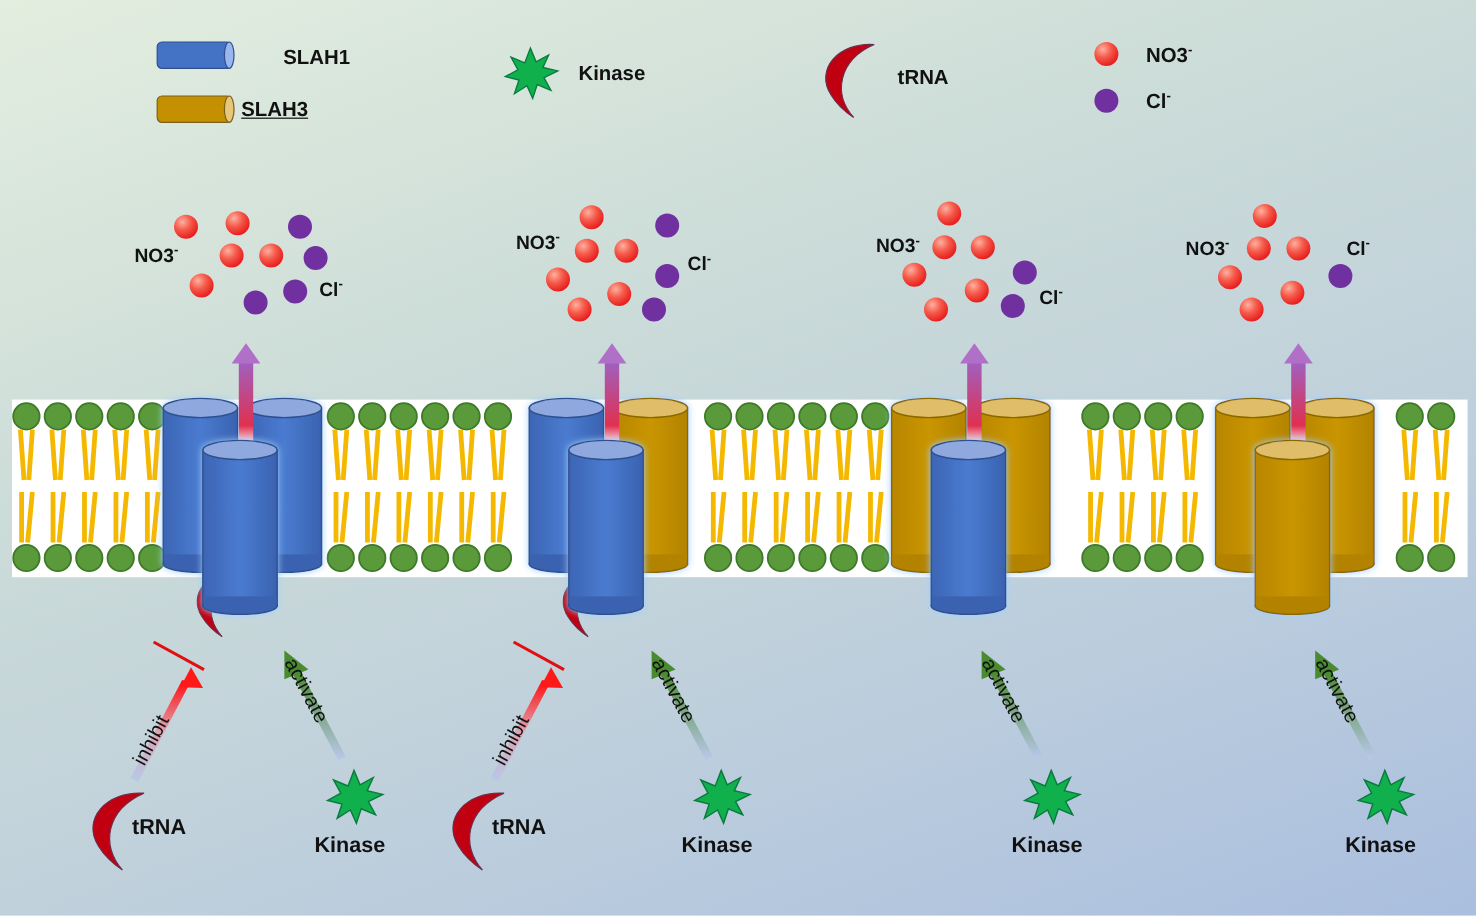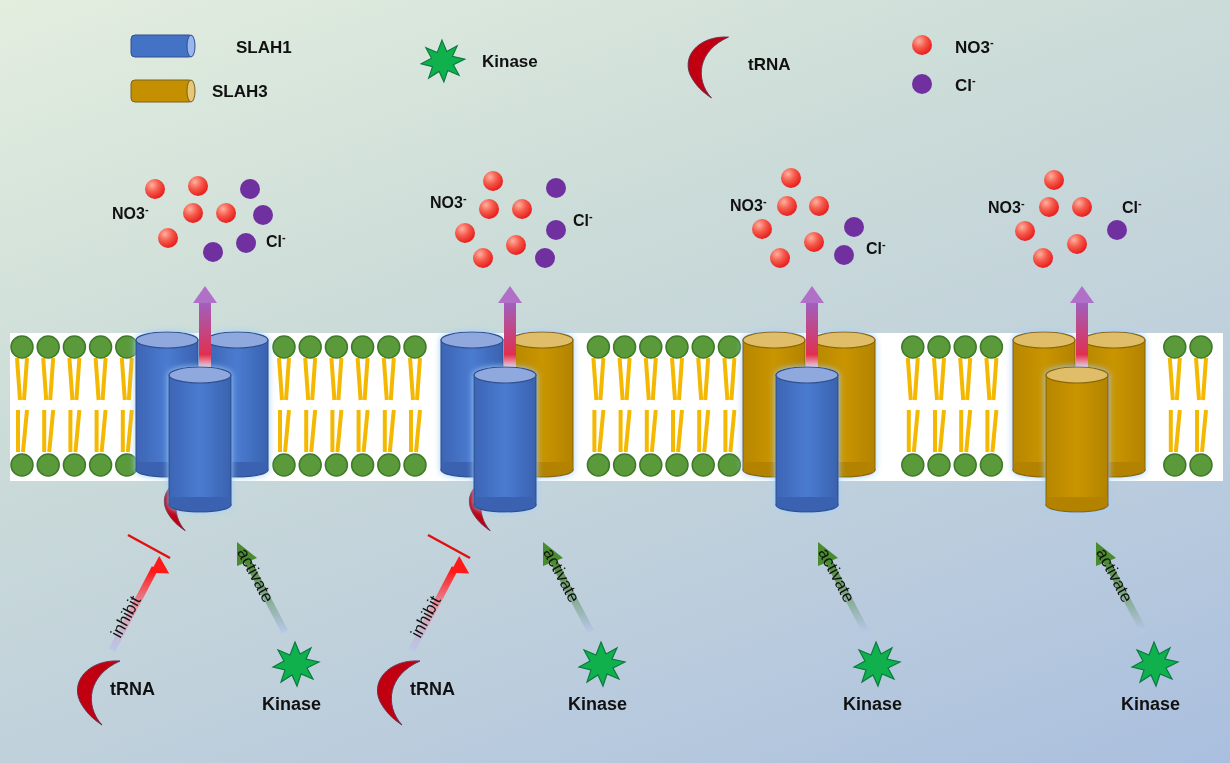--- a/index.html
+++ b/index.html
@@ -354,21 +354,21 @@
         <g>
           <line x1="1144" y1="632" x2="1106" y2="560" stroke="url(#activateGrad)" stroke-width="7"></line>
           <polygon points="1096,542 1116,558 1096,566" fill="#4a8a30"></polygon>
         </g>
         <use href="#kinaseStar" transform="translate(1154,664)"></use>
       </g>
     </g>
 </svg>
 
 <div class="label" style="left:236px;top:38px;">SLAH1</div>
-<div class="label" style="left:212px;top:82px;">SLAH3</div>
+<div class="label" style="left:201px;top:82px;text-decoration:underline;">SLAH3</div>
 <div class="label" style="left:482px;top:52px;">Kinase</div>
 <div class="label" style="left:748px;top:55px;">tRNA</div>
 <div class="label" style="left:955px;top:36px;"><span>NO3</span><sup>-</sup></div>
 <div class="label" style="left:955px;top:74px;"><span>Cl</span><sup>-</sup></div>
 
 <div id="labels">
     <div class="label" style="left: 112px; top: 203px; font-size: 16px;"><span>NO3</span><sup>-</sup></div>
     <div class="label" style="left: 266px; top: 231px; font-size: 16px;"><span>Cl</span><sup>-</sup></div>
     <div class="label" style="left: 107px; top: 632px; font-size: 17px; font-weight: normal; transform: rotate(-62deg); transform-origin: left top;">inhibit</div>
     <div class="label" style="left: 110px; top: 679px; font-size: 18px;">tRNA</div>

